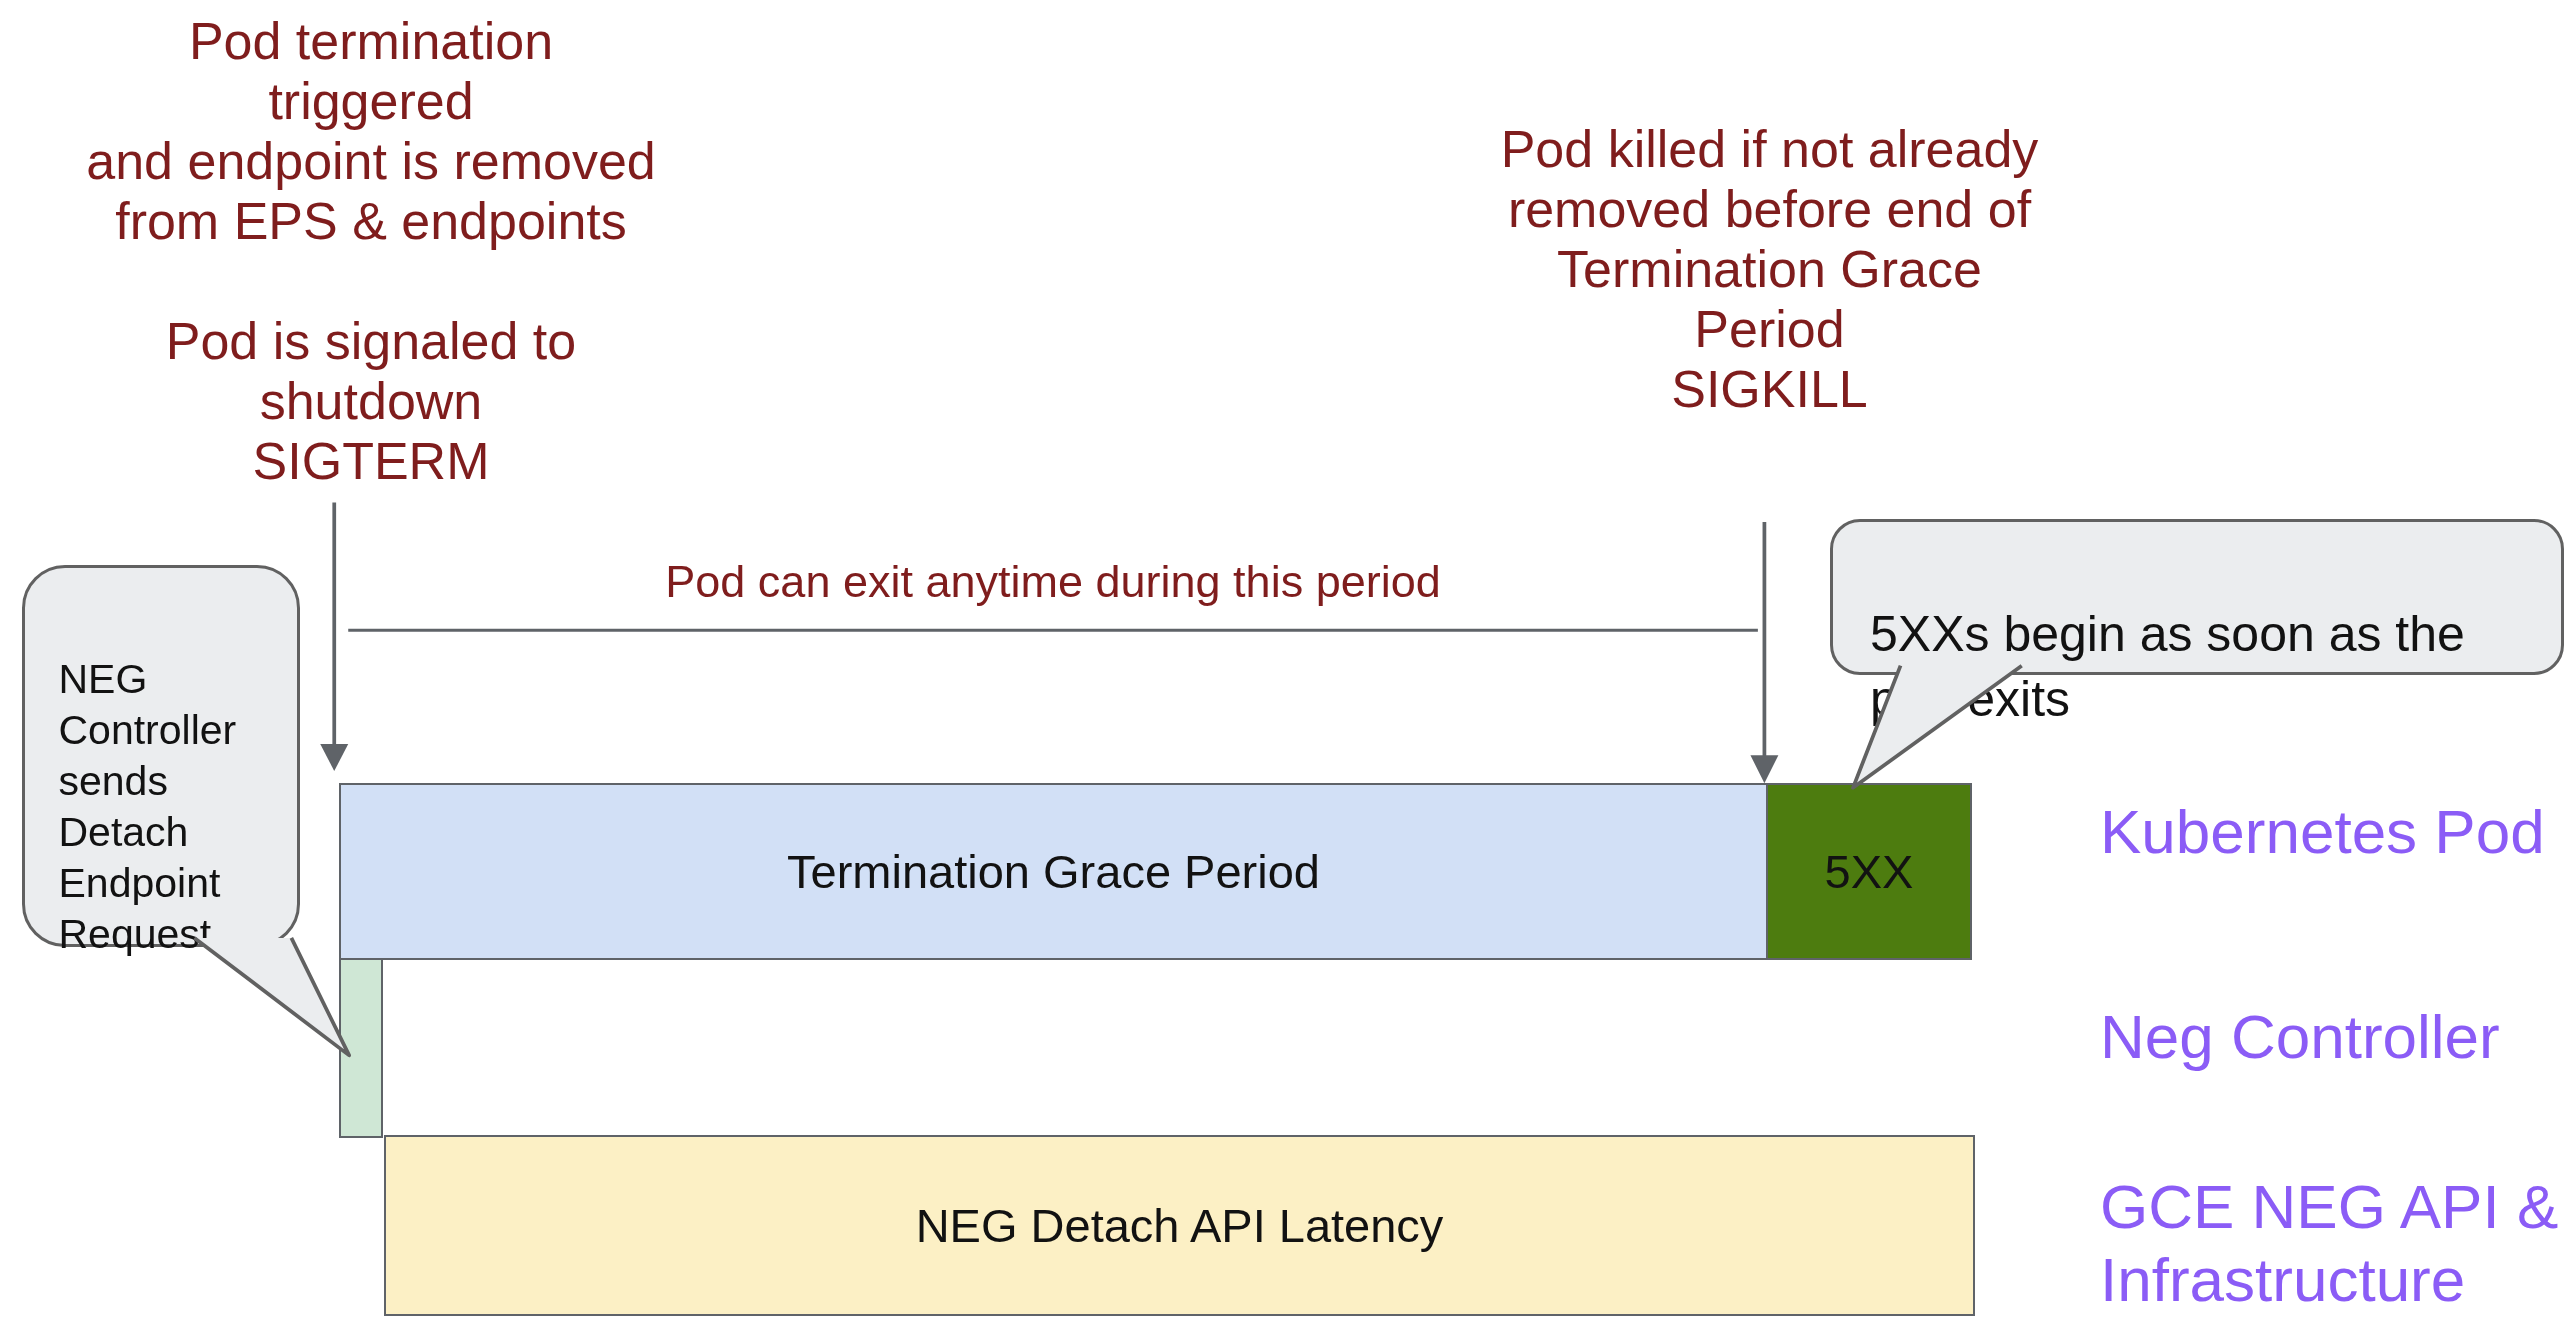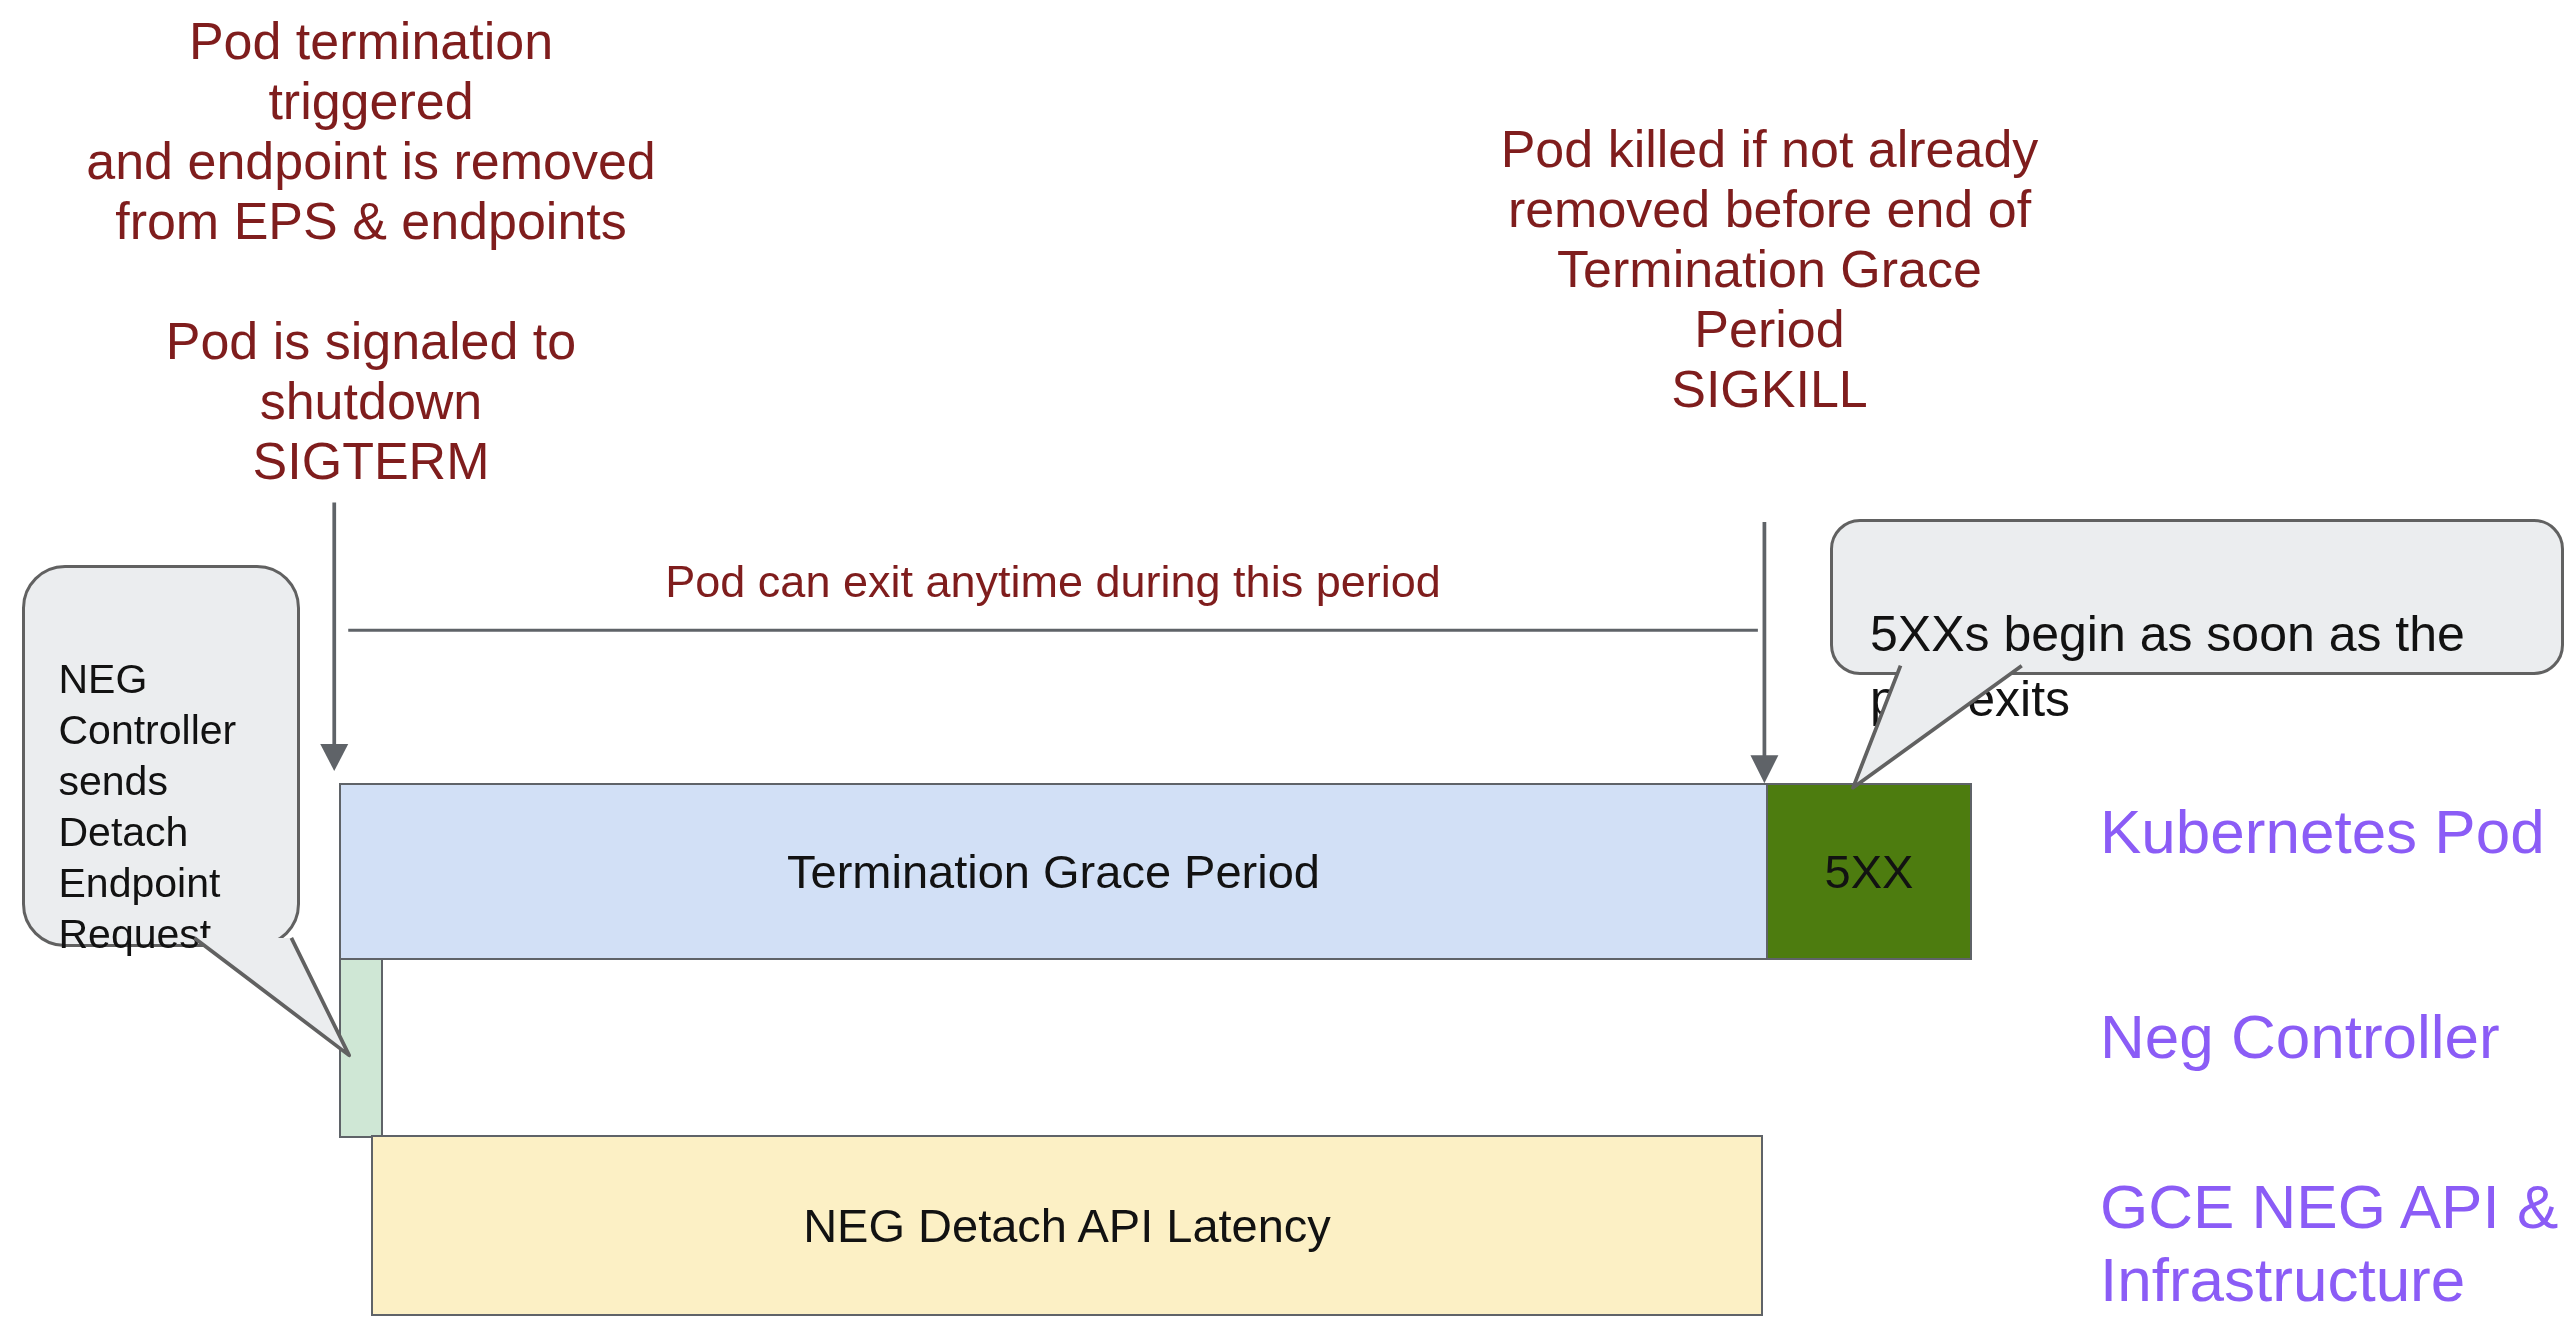--- a/index.html
+++ b/index.html
@@ -37,21 +37,21 @@
     display: flex;
     align-items: center;
     justify-content: center;
     font-size: 47px;
     color: #121212;
     z-index: 1;
   }
   #bar-grace   { left: 339px;  top: 783px;  width: 1429px; height: 177px; }
   #bar-error   { left: 1766px; top: 783px;  width: 206px;  height: 177px; }
   #bar-detach  { left: 339px;  top: 958px; width: 44px;   height: 180px; }
-  #bar-latency { left: 371px;  top: 1135px; width: 1392px; height: 181px; }
+  #bar-latency { left: 384px;  top: 1135px; width: 1591px; height: 181px; }
 
   .row-label {
     position: absolute;
     left: 2100px;
     font-size: 62px;
     line-height: 73px;
     white-space: pre-line;
     color: #8b5cf6;
   }
   #row-kubernetes { top: 795px; }

